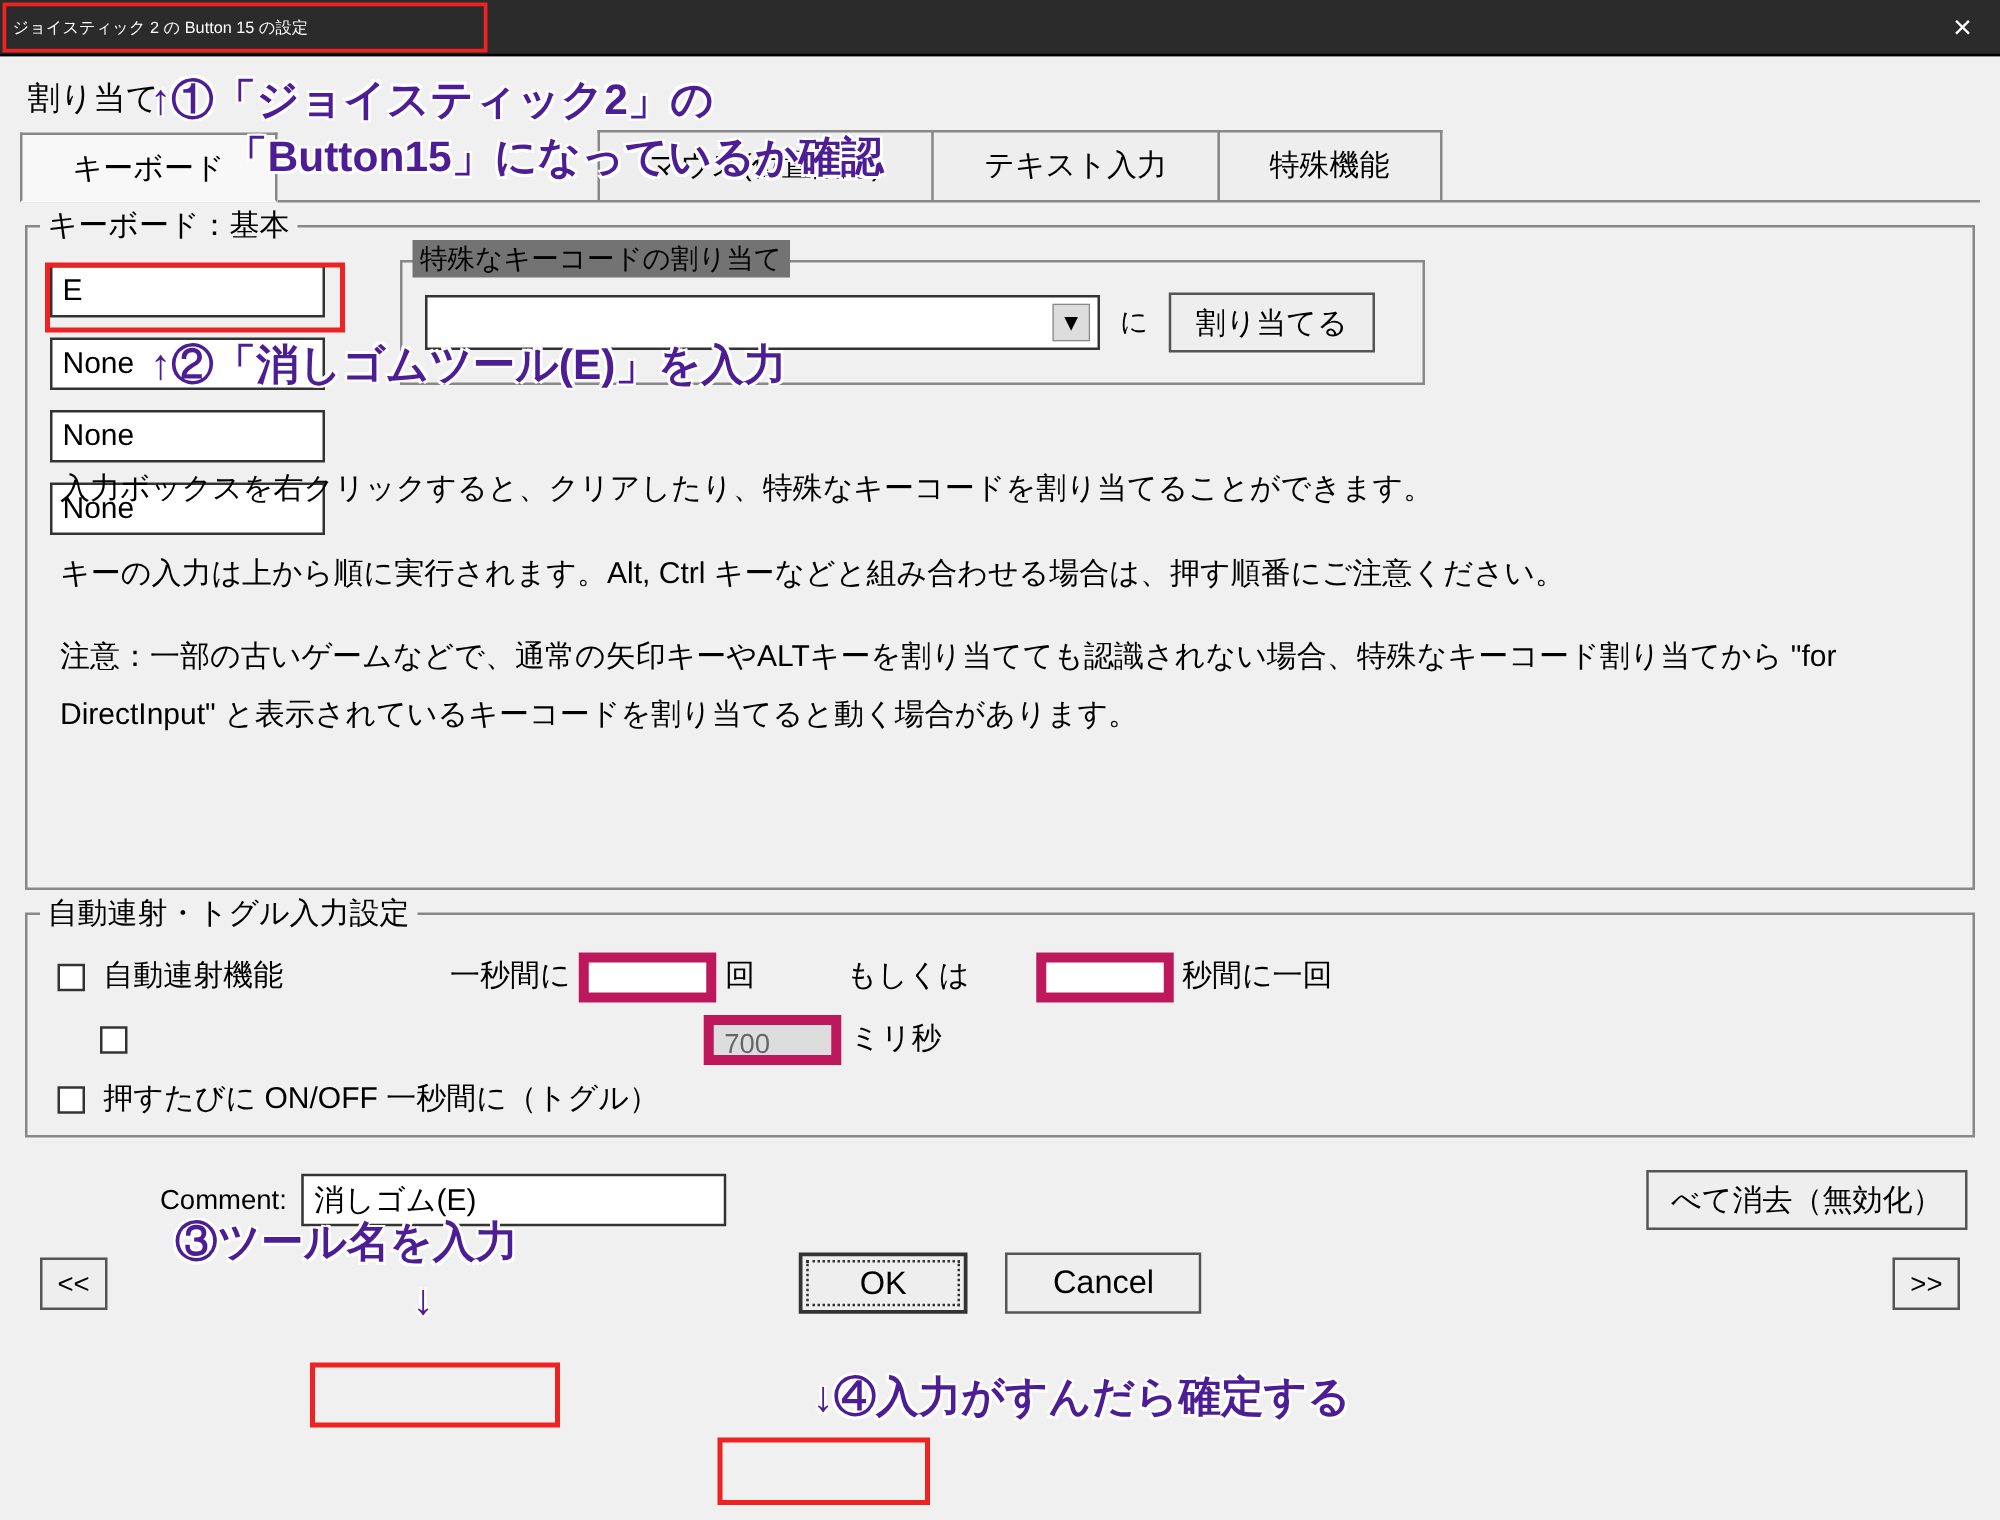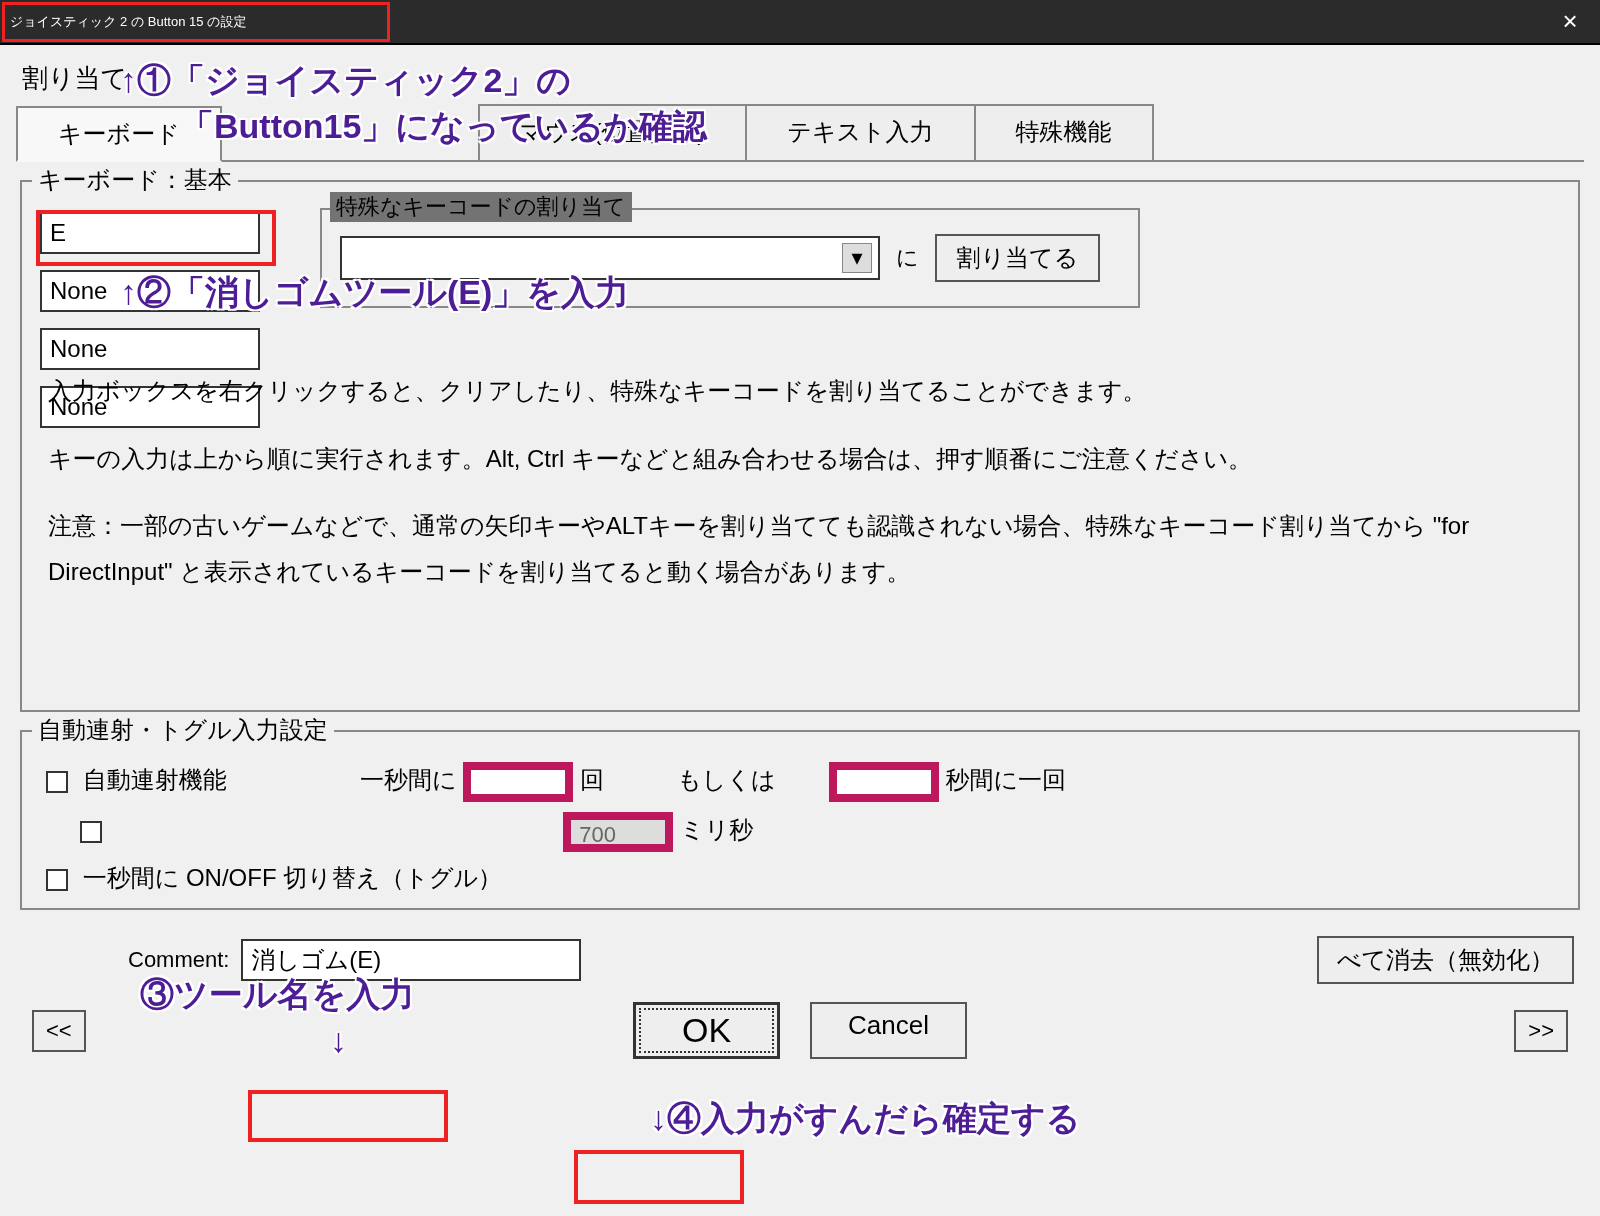--- a/index.html
+++ b/index.html
@@ -187,21 +187,21 @@
   }
   .okcancel {
     display: flex;
     gap: 30px;
   }
   .ok-btn {
     border: 3px solid #333;
     outline: 2px dotted #333;
     outline-offset: -8px;
     padding: 6px 46px;
-    font-size: 34px;
+    font-size: 26px;
     background: #eee;
     cursor: pointer;
   }
   .cancel-btn {
     border: 2px solid #555;
     padding: 6px 36px;
     font-size: 26px;
     background: #eee;
     cursor: pointer;
   }
@@ -295,21 +295,21 @@
 
     <div class="row" style="margin-left:40px">
       <span class="checkbox"></span>
       <span style="display:inline-block;width:440px"></span>
       <span class="numbox disabled">700</span>
       <span>ミリ秒</span>
     </div>
 
     <div class="row">
       <span class="checkbox"></span>
-      <span>一秒間に ON/OFF 切り替え（トグル）</span>
+      <span>押すたびに ON/OFF 一秒間に（トグル）</span>
     </div>
   </div>
 
   <div class="comment-row" style="justify-content:flex-start">
     <span style="width:90px"></span>
     <span>Comment:</span>
     <input class="comment-input" value="消しゴム(E)" style="">
     <span style="flex:1"></span>
     <span class="clear-btn">べて消去（無効化）</span>
   </div>

